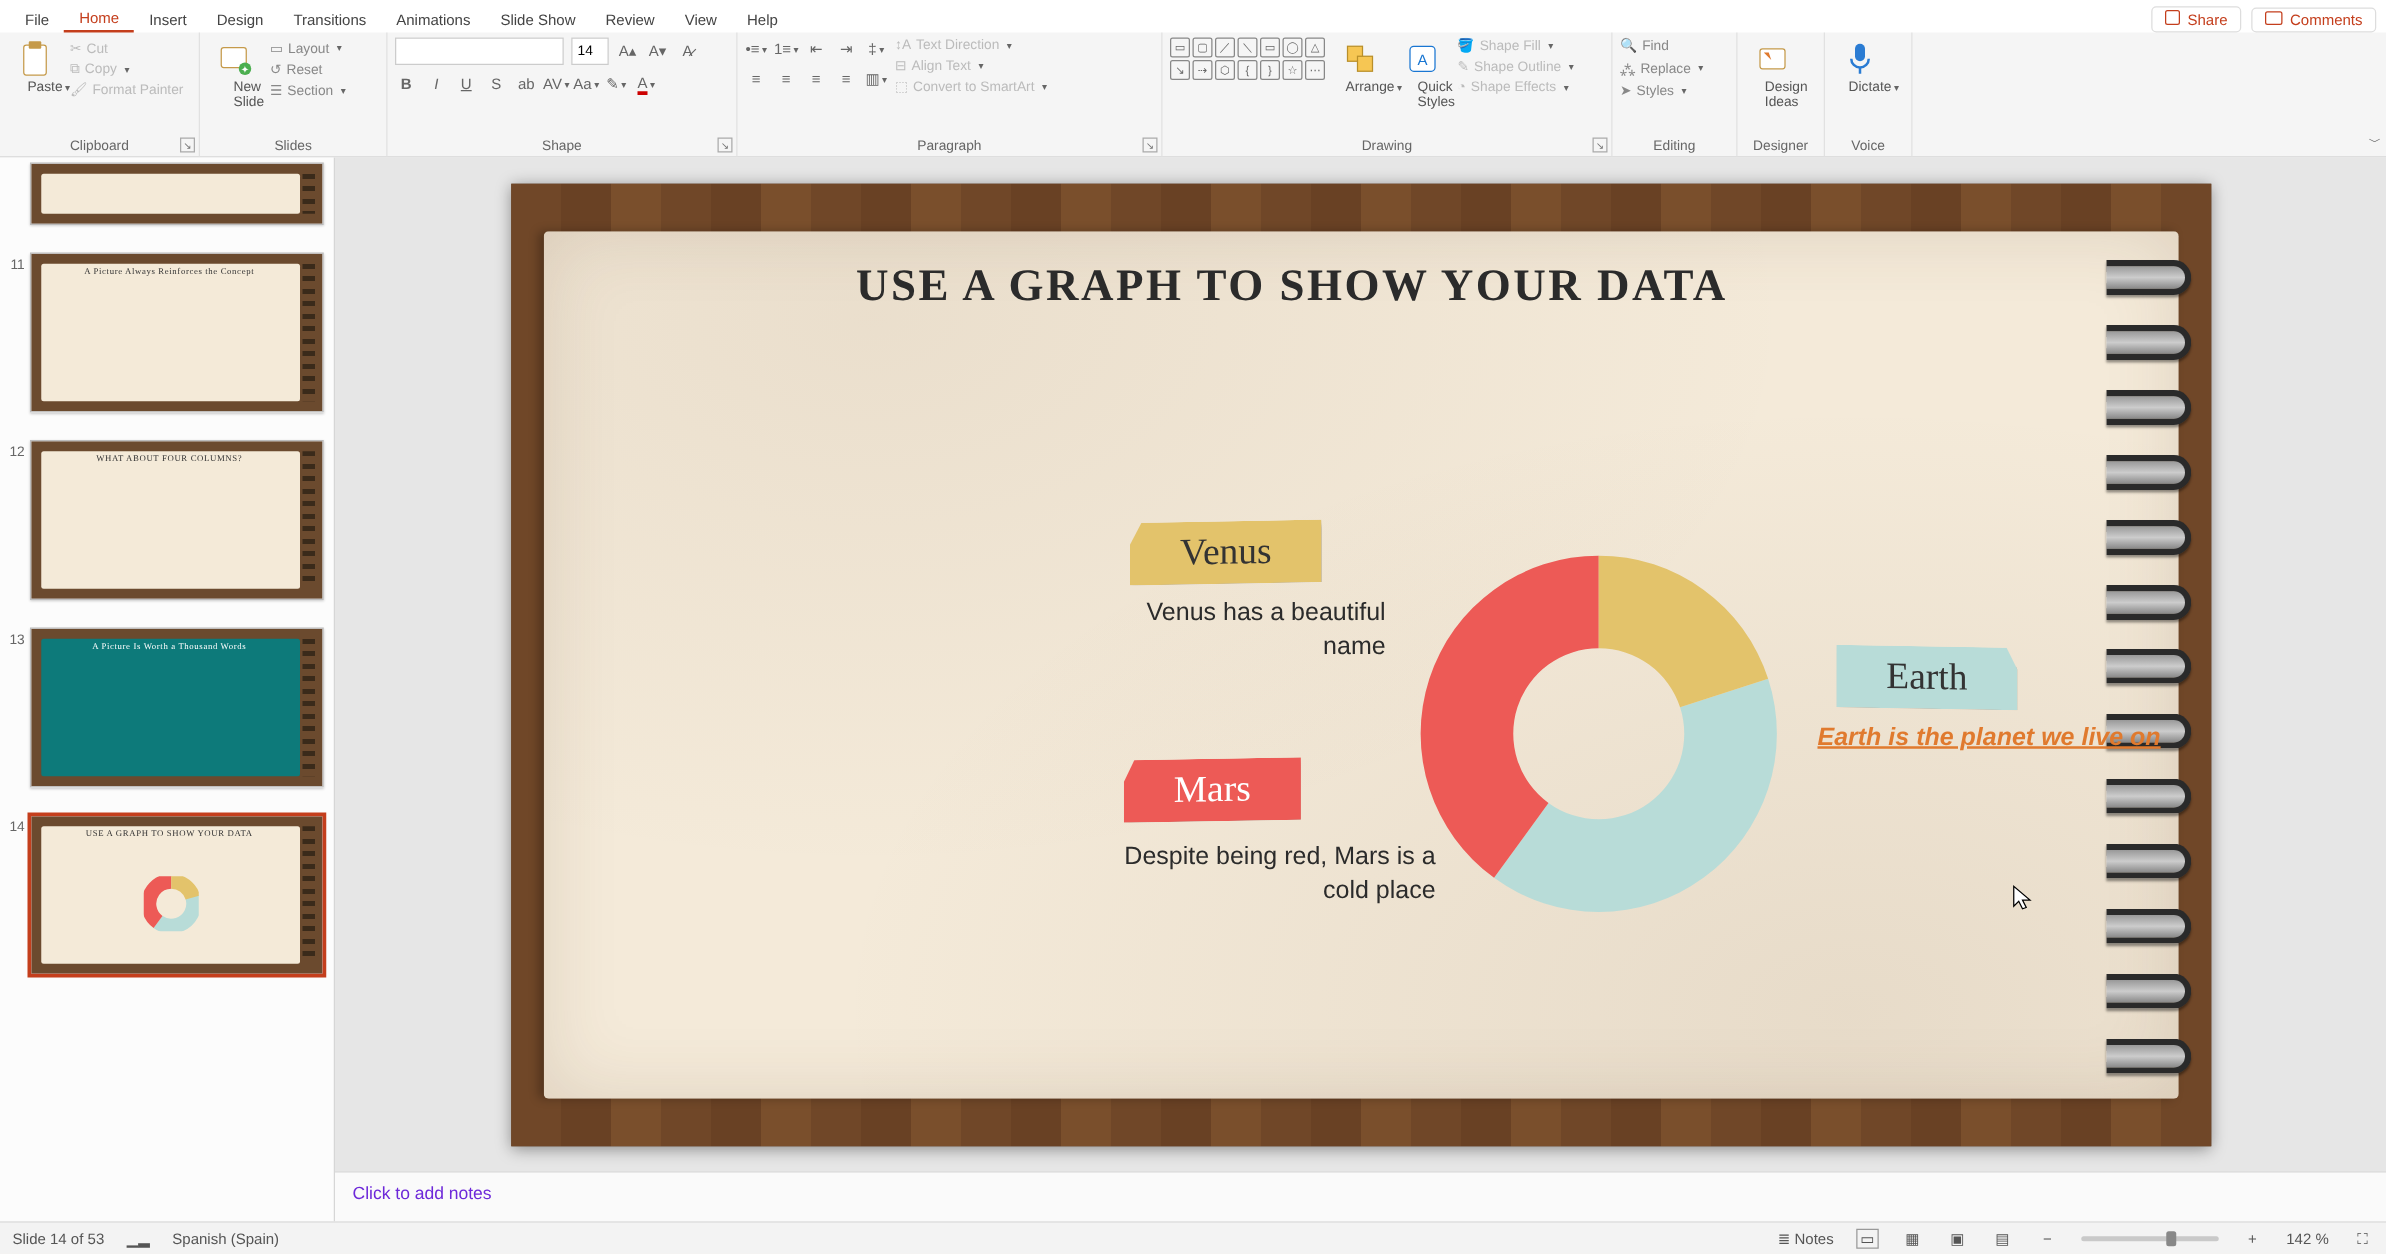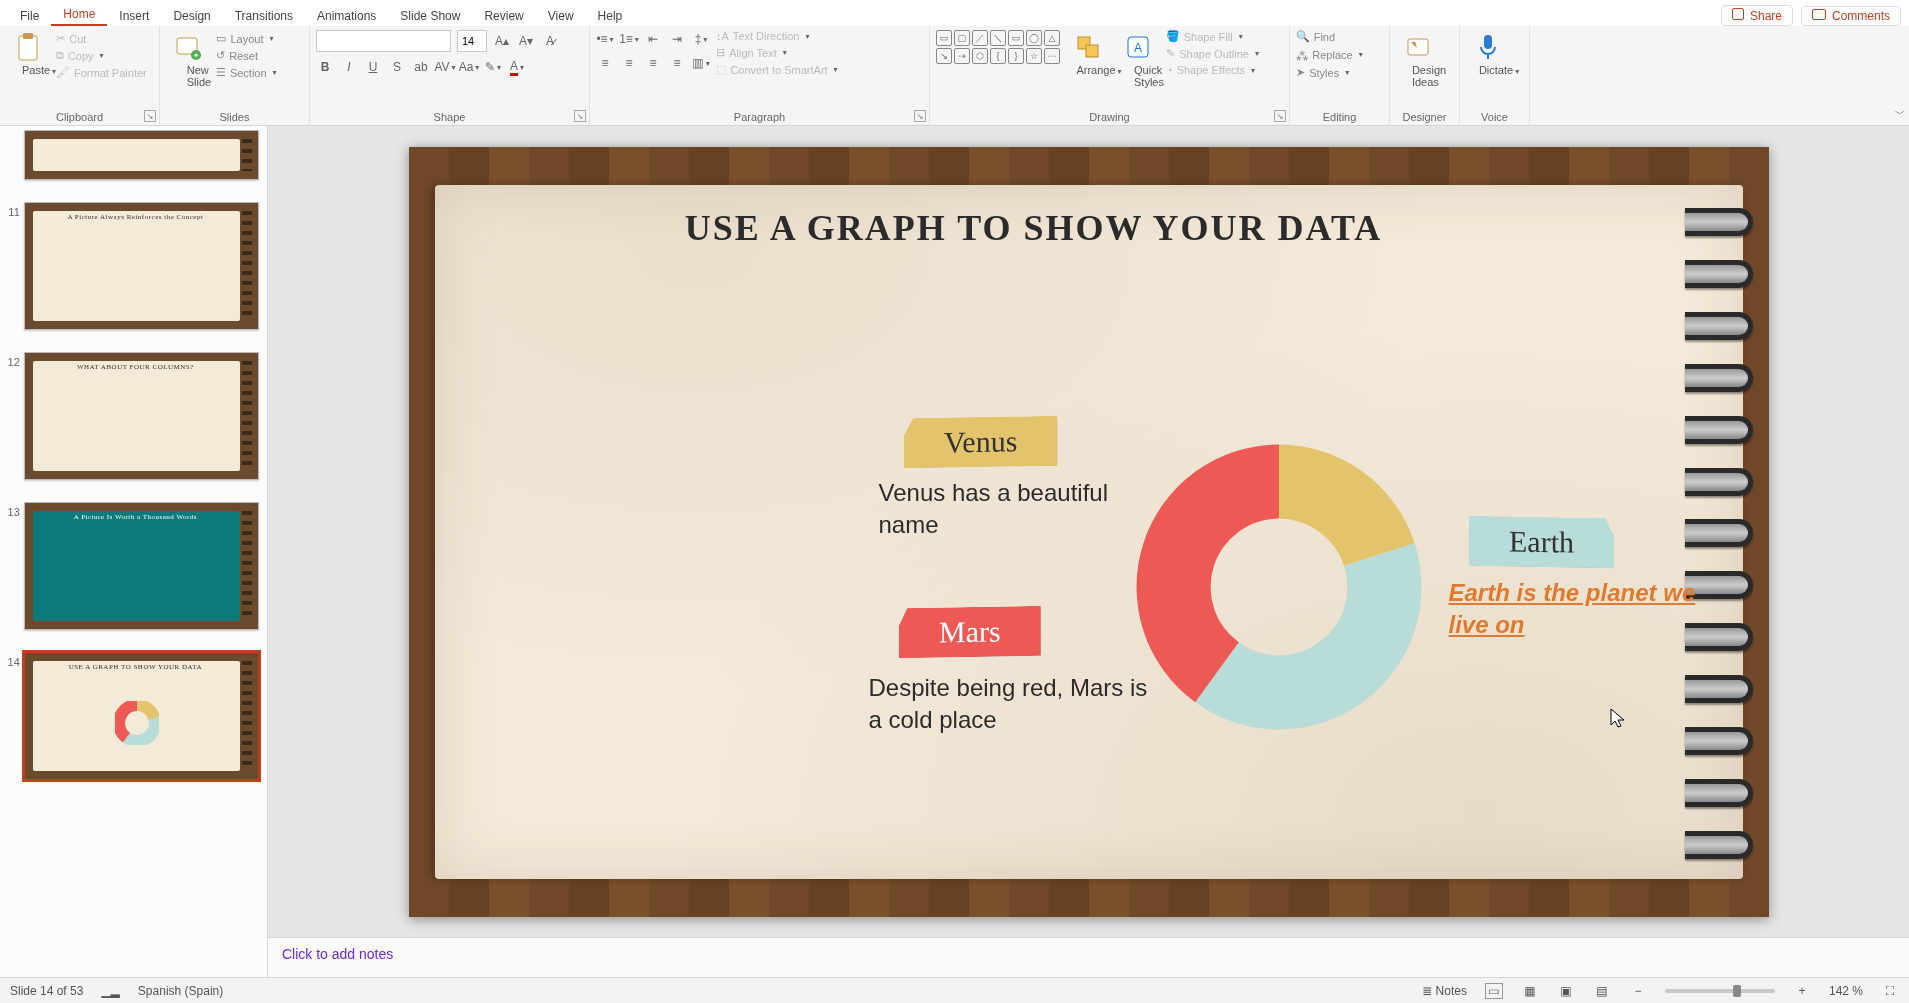--- a/index.html
+++ b/index.html
@@ -66,21 +66,21 @@
 .slide-title{ position:absolute; top:60px; left:0; right:110px; text-align:center; font-family:"Comic Sans MS","Segoe Script",cursive; font-size:36px; letter-spacing:2px; color:#2b2b2b; font-weight:600;}
 
 .label-tag{ position:absolute; padding:8px 40px; font-family:"Comic Sans MS",cursive; font-size:30px; color:#333; transform:skew(-1deg) rotate(-1deg);
   box-shadow:3px 4px 4px rgba(0,0,0,.25);
   clip-path: polygon(6% 0, 100% 0, 100% 100%, 0 100%, 0 35%);
 }
 .label-tag.venus{ left:495px; top:270px; background:#e3c36b;}
 .label-tag.mars { left:490px; top:460px; background:#ed5a56; color:#fff;}
 .label-tag.earth{ left:1060px; top:370px; background:#b8dcd8; clip-path: polygon(0 0, 94% 0, 100% 35%, 100% 100%, 0 100%); transform:skew(1deg) rotate(1deg);}
 
-.desc{position:absolute; font-family:"Segoe UI",Arial,sans-serif; font-size:24px; color:#2b2b2b; text-align:left; line-height:1.35;}
+.desc{position:absolute; font-family:"Segoe UI",Arial,sans-serif; font-size:20px; color:#2b2b2b; text-align:right; line-height:1.35;}
 .desc.venus{left:470px; top:330px; width:230px;}
 .desc.mars{left:460px; top:525px; width:280px;}
 .desc.earth{left:1040px; top:430px; width:280px; color:#e07a2e; font-weight:700; font-style:italic; text-decoration:underline;}
 
 .donut{position:absolute; left:720px; top:290px; width:300px; height:300px;}
 
 
 .notes{height:40px; border-top:1px solid #d6d6d6; background:#fafafa; padding:8px 14px; color:#6d28d9; font-size:14px;}
 
 

